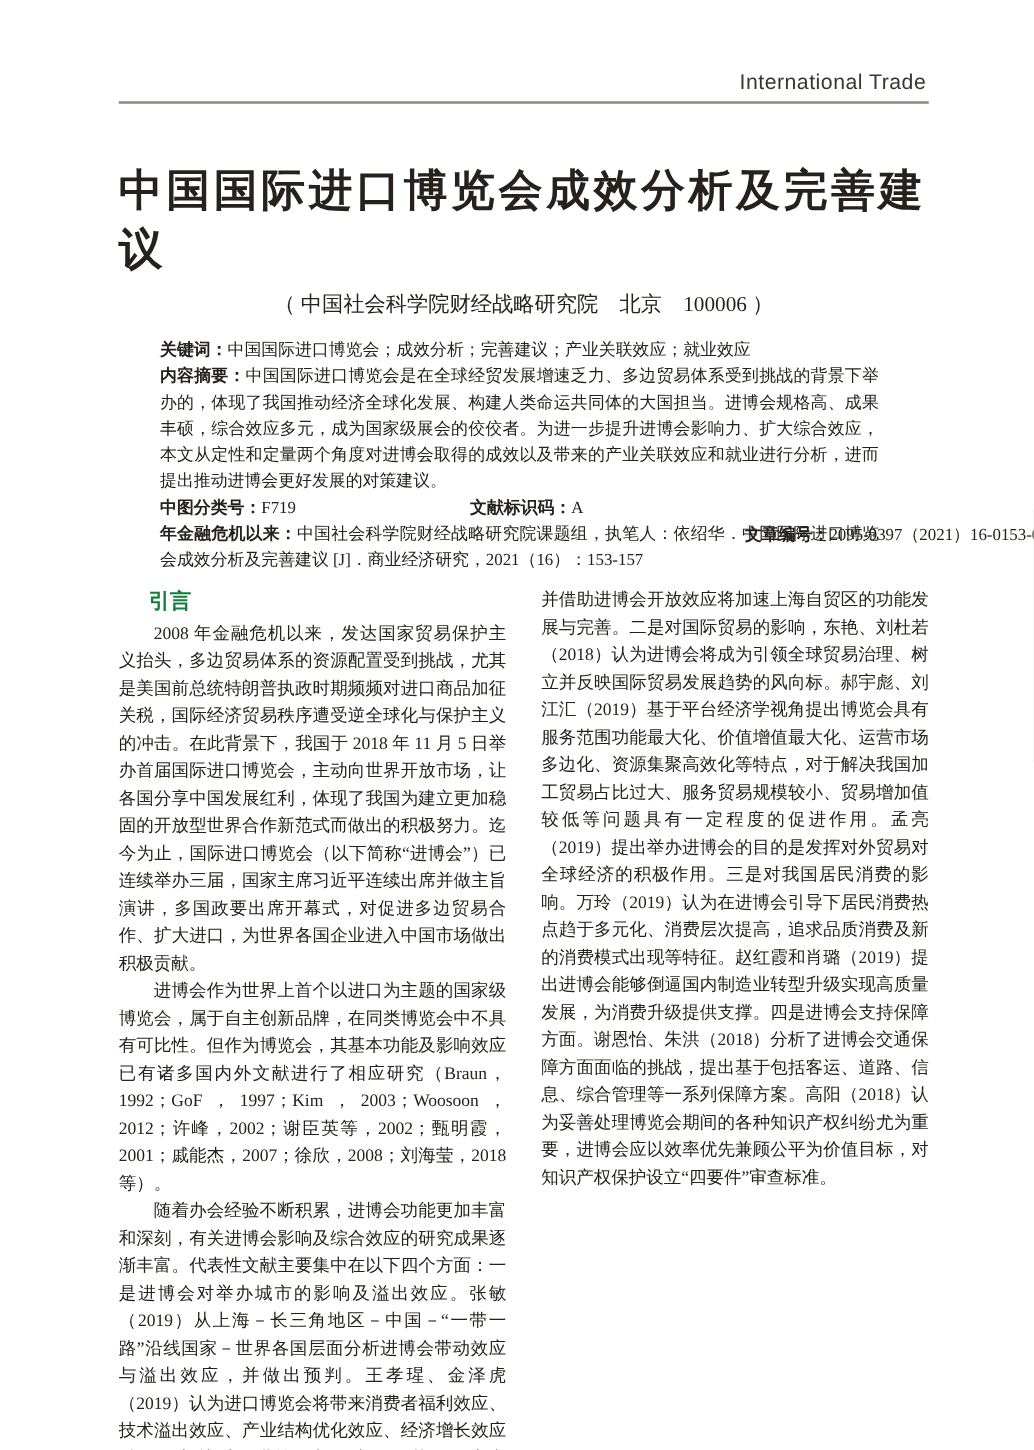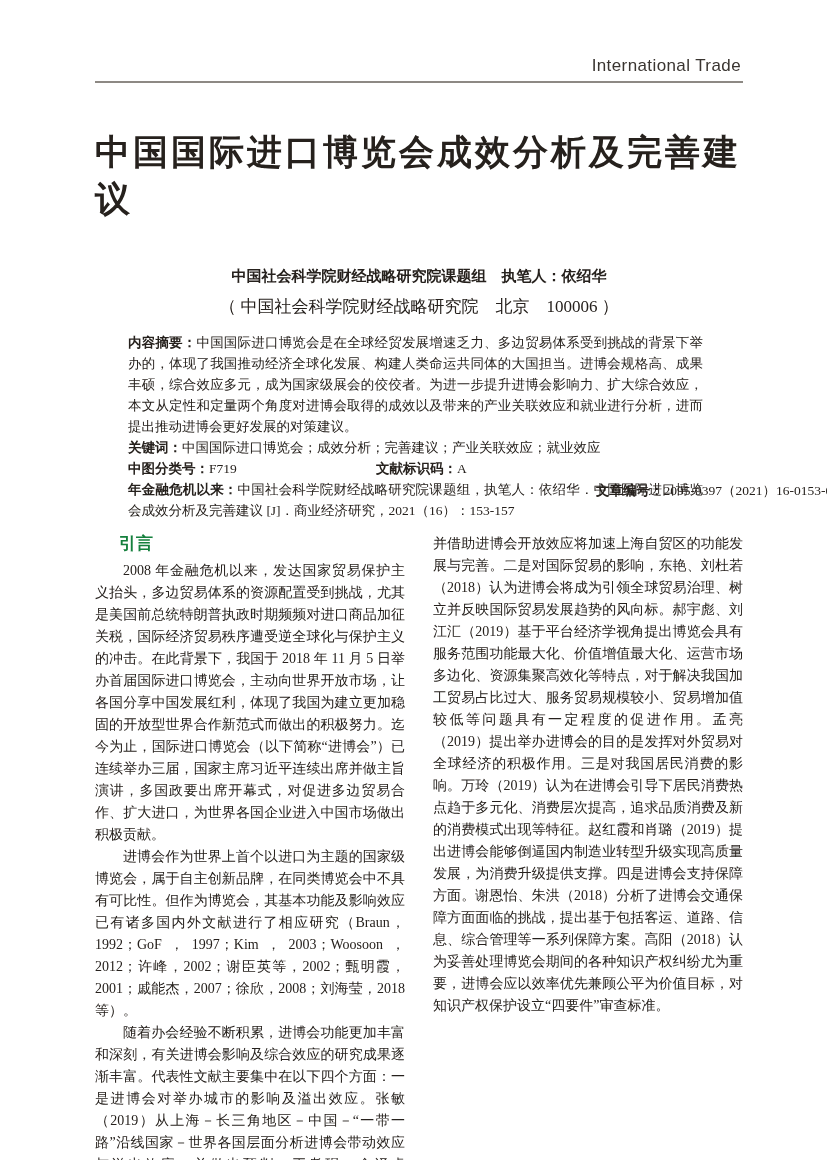--- a/index.html
+++ b/index.html
@@ -59,26 +59,25 @@
 <div class="page">
   <div class="content">
 
     <div class="page-header">
       <span class="journal-name">International Trade</span>
       <div class="header-rule"></div>
     </div>
 
     <h1 class="article-title">中国国际进口博览会成效分析及完善建议</h1>
 
-    <div class="byline">中国社会科学院财经战略研究院课题组　执笔人：依绍华</div>
     <div class="affiliation">（ 中国社会科学院财经战略研究院　北京　100006 ）</div>
 
     <section class="meta">
+      <p><span class="label">关键词：</span><span>中国国际进口博览会；成效分析；完善建议；产业关联效应；就业效应</span></p>
       <p><span class="label">内容摘要：</span><span>中国国际进口博览会是在全球经贸发展增速乏力、多边贸易体系受到挑战的背景下举办的，体现了我国推动经济全球化发展、构建人类命运共同体的大国担当。进博会规格高、成果丰硕，综合效应多元，成为国家级展会的佼佼者。为进一步提升进博会影响力、扩大综合效应，本文从定性和定量两个角度对进博会取得的成效以及带来的产业关联效应和就业进行分析，进而提出推动进博会更好发展的对策建议。</span></p>
-      <p><span class="label">关键词：</span><span>中国国际进口博览会；成效分析；完善建议；产业关联效应；就业效应</span></p>
       <p class="class-row">
         <span class="pair pair-clc"><span class="label">中图分类号：</span><span>F719</span></span>
         <span class="pair pair-code"><span class="label">文献标识码：</span><span>A</span></span>
         <span class="pair pair-id"><span class="label">文章编号：</span><span>2095-9397（2021）16-0153-05</span></span>
       </p>
       <p><span class="label">年金融危机以来：</span><span>中国社会科学院财经战略研究院课题组，执笔人：依绍华．中国国际进口博览会成效分析及完善建议 [J]．商业经济研究，2021（16）：153-157</span></p>
     </section>
 
     <main class="columns">
       <div class="col">

